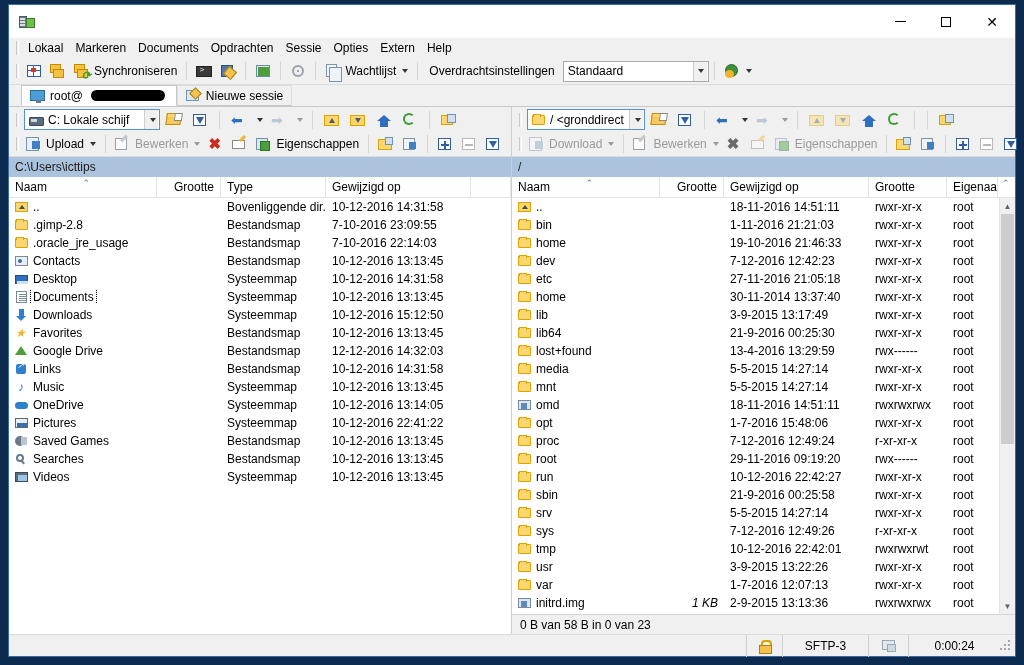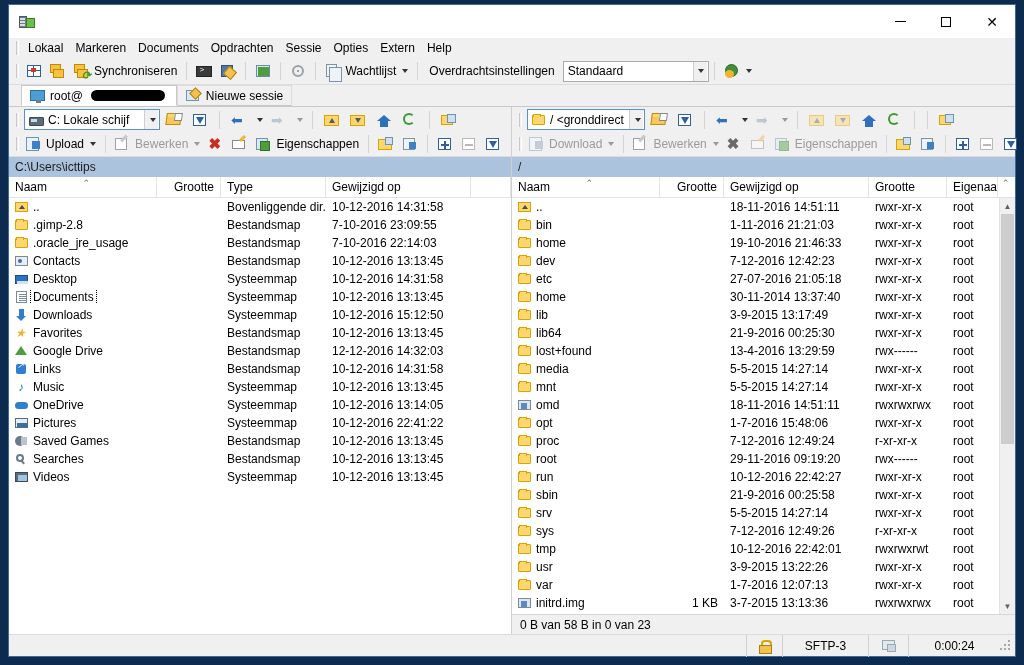--- a/index.html
+++ b/index.html
@@ -250,21 +250,21 @@
     white-space:nowrap;
     overflow:hidden;
   }
   .hcell.r { justify-content:flex-end; }
   .sortcar { position:absolute; left:50%; top:2px; font-size:9px; color:#6a6a6a; line-height:9px;}
 
   .listbody { flex:1; background:#fff; overflow:hidden; position:relative; }
   .row { height:18px; display:flex; align-items:center; font-size:12px; white-space:nowrap; }
   .cell { padding:0 6px; overflow:hidden; display:flex; align-items:center; }
   .cell.name { gap:4px; padding-left:6px;}
-  .cell.r { justify-content:flex-end; }
+  .cell.r { justify-content:flex-end;font-style:italic; }
   .focusbox { outline:1px dotted #000; outline-offset:0; padding:0 2px; margin-left:-2px;}
 
   
   .ri { width:14px; height:14px; position:relative; flex:none; }
   .ri-folder { position:absolute; left:0; top:2px; width:13px; height:10px; background:#fcd670; border:1px solid #d9a400; border-radius:0 1px 1px 1px;}
   .ri-folder:before{content:"";position:absolute;left:0;top:-2px;width:6px;height:2px;background:#fcd670;border:1px solid #d9a400;border-bottom:none;}
   .ri-up { position:absolute; left:0; top:2px; width:13px; height:10px; background:#fcd670; border:1px solid #d9a400;}
   .ri-up:after{content:"";position:absolute;left:3px;top:2px;border-left:3px solid transparent;border-right:3px solid transparent;border-bottom:4px solid #4a4a4a;}
   .ri-contacts { position:absolute; left:0; top:2px; width:13px; height:10px; background:#e9eef4; border:1px solid #7a8a9a;}
   .ri-contacts:after{content:"";position:absolute;left:2px;top:2px;width:4px;height:4px;border-radius:50%;background:#3a6ea5;}
@@ -988,21 +988,21 @@
               <div class="cell" style="flex:1">root</div>
             </div>
             <div class="row">
               <div class="cell name" style="width:148px">
                 <span class="ri">
                   <i class="ri-folder"></i>
                 </span>
                 <span>etc</span>
               </div>
               <div class="cell r" style="width:64px"></div>
-              <div class="cell" style="width:145px">27-07-2016 21:05:18</div>
+              <div class="cell" style="width:145px">27-11-2016 21:05:18</div>
               <div class="cell" style="width:78px">rwxr-xr-x</div>
               <div class="cell" style="flex:1">root</div>
             </div>
             <div class="row">
               <div class="cell name" style="width:148px">
                 <span class="ri">
                   <i class="ri-folder"></i>
                 </span>
                 <span>home</span>
               </div>
@@ -1204,21 +1204,21 @@
               <div class="cell" style="flex:1">root</div>
             </div>
             <div class="row">
               <div class="cell name" style="width:148px">
                 <span class="ri">
                   <i class="ri-link"></i>
                 </span>
                 <span>initrd.img</span>
               </div>
               <div class="cell r" style="width:64px">1 KB</div>
-              <div class="cell" style="width:145px">3-7-2015 13:13:36</div>
+              <div class="cell" style="width:145px">2-9-2015 13:13:36</div>
               <div class="cell" style="width:78px">rwxrwxrwx</div>
               <div class="cell" style="flex:1">root</div>
             </div>
           </div>
         <div class="vscroll">
           <div class="vs-btn">▲</div>
           <div class="vs-track">
               <div class="vs-thumb"></div>
             </div>
           <div class="vs-btn">▼</div>

